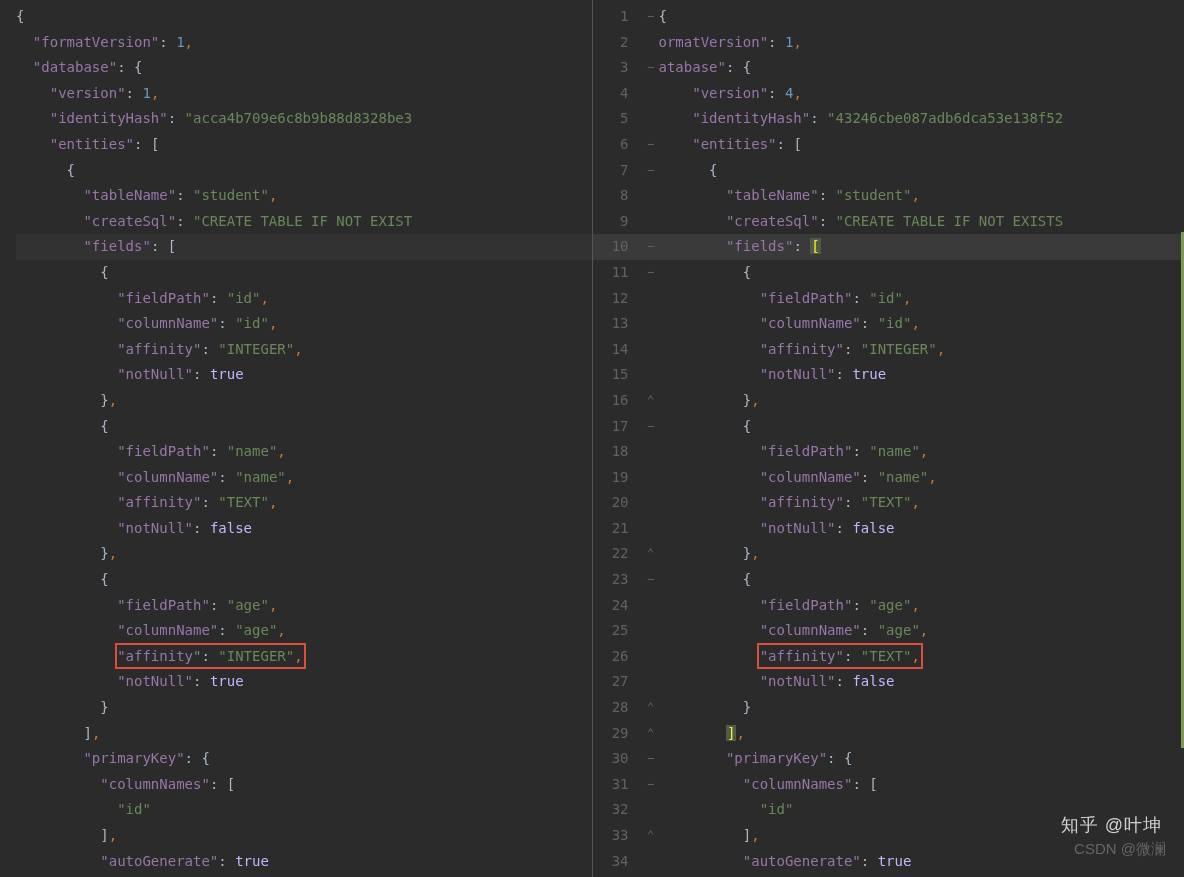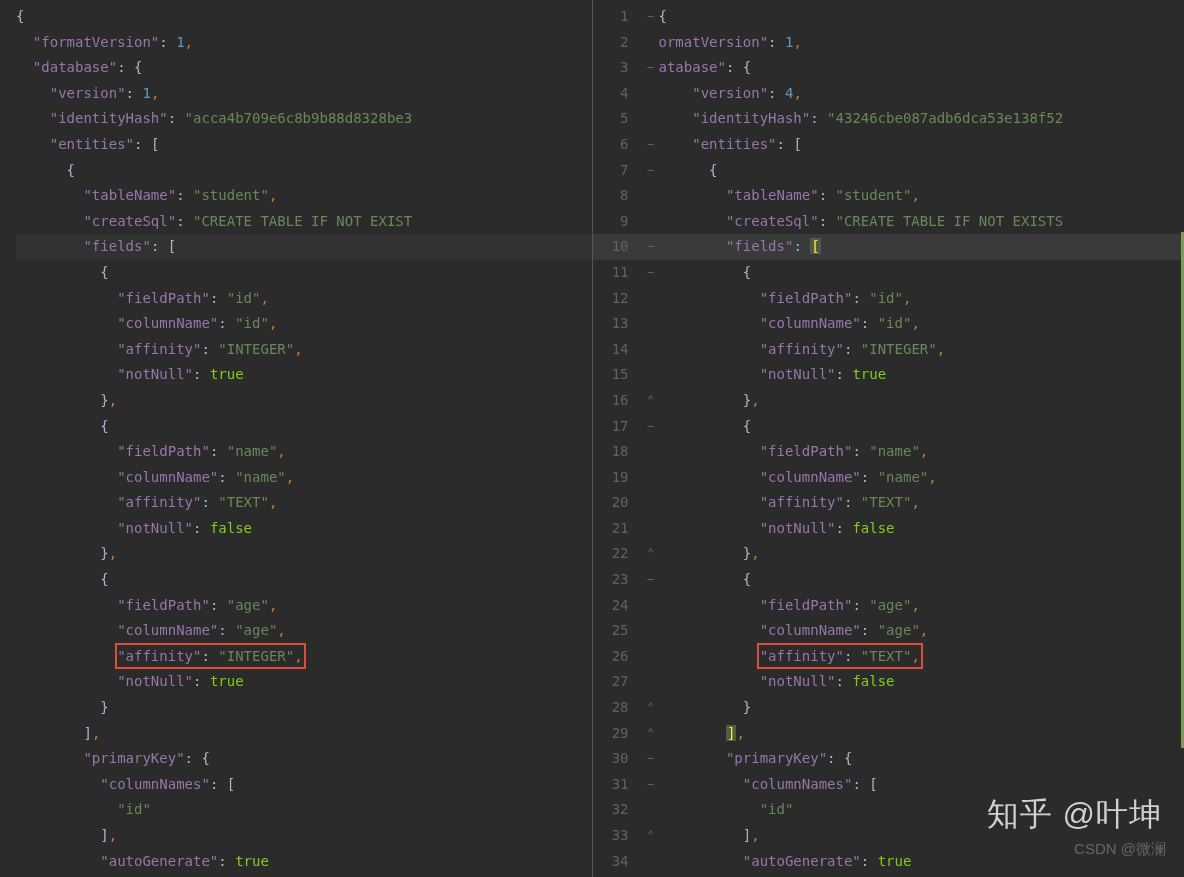--- a/index.html
+++ b/index.html
@@ -49,21 +49,21 @@
   user-select: none;
 }
 .line { height: 25.6px; }
 .line.hl-fields { background: #323232; }
 .line.hl-current { background: #3a3a3a; }
 .code-content { display: inline; }
 .tok-brace, .tok-bracket { color: #a9b7c6; }
 .tok-key { color: #9876aa; }
 .tok-string { color: #6a8759; }
 .tok-number { color: #6897bb; }
-.tok-bool { color: #84cc16; }
+.tok-bool { color: #c4b5fd; }
 .tok-comma { color: #cc7832; }
 .tok-colon { color: #a9b7c6; }
 .red-box {
   position: absolute;
   border: 2px solid #d94f3a;
   pointer-events: none;
 }
 .diff-marker-right {
   position: absolute;
   right: 0;
@@ -72,21 +72,21 @@
   background: #7f9a55;
 }
 .left-pane-code { padding-left: 16px; }
 .bracket-hl { background: #515b47; color: #ffef28; padding: 0 1px; }
 .watermark {
   position: absolute;
   right: 22px;
   bottom: 40px;
   color: #d0d0d0;
   font-family: sans-serif;
-  font-size: 32px;
+  font-size: 18px;
   letter-spacing: 1px;
 }
 .watermark2 {
   position: absolute;
   right: 18px;
   bottom: 18px;
   color: #666;
   font-family: sans-serif;
   font-size: 15px;
 }

